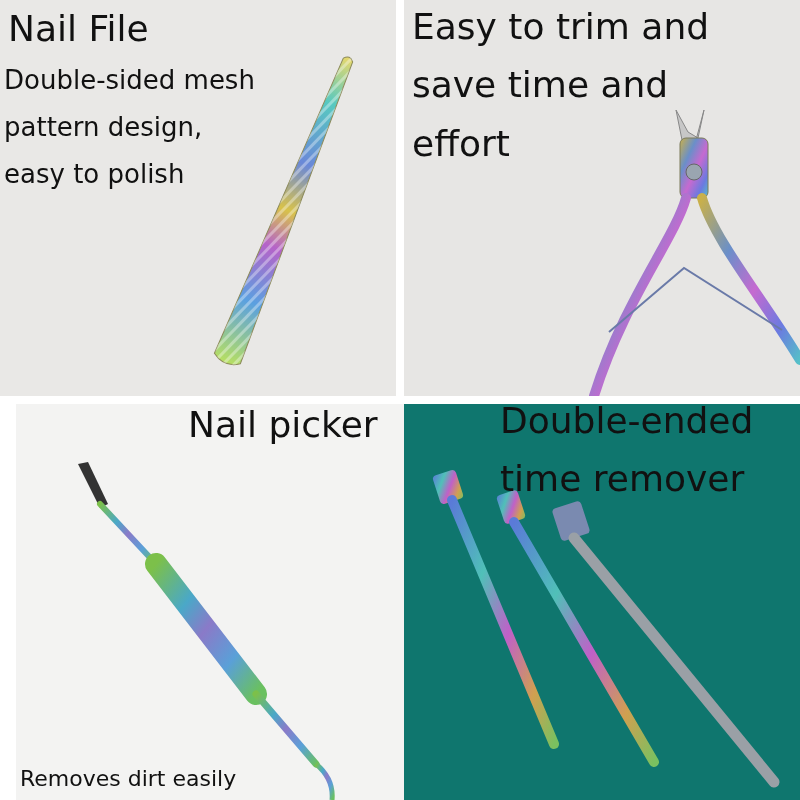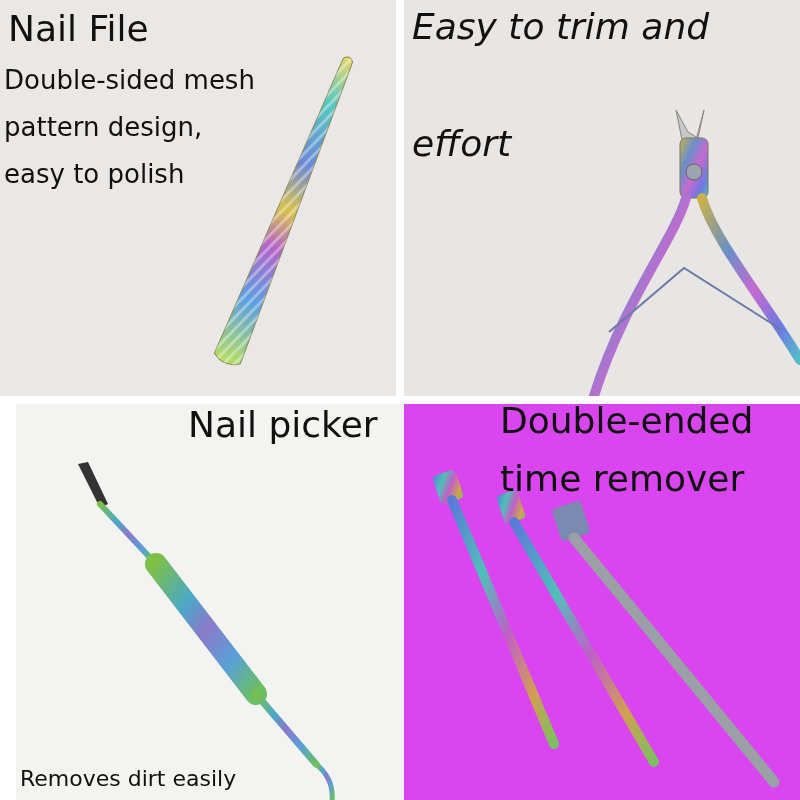--- a/index.html
+++ b/index.html
@@ -1,22 +1,22 @@
 <!DOCTYPE html>
 <html><head>
 <meta charset="utf-8">
 <style>
   html, body { margin:0; padding:0; }
   body { width:800px; height:800px; background:#ffffff; overflow:hidden; font-family:"DejaVu Sans", sans-serif; }
   .grid { position:relative; width:800px; height:800px;text-align:right; }
   .panel { position:absolute; overflow:hidden; }
   .p1 { left:0; top:0; width:396px; height:396px; background:#e9e8e6; }
-  .p2 { left:404px; top:0; width:396px; height:396px; background:#e7e6e4;font-style:italic; }
+  .p2 { left:404px; top:0; width:396px; height:396px; background:#e7e6e4; }
   .p3 { left:16px; top:404px; width:396px; height:396px; background:#f3f3f2; }
-  .p4 { left:404px; top:404px; width:396px; height:396px; background:#d946ef; }
+  .p4 { left:404px; top:404px; width:396px; height:396px; background:#0f766e; }
   .txt { position:absolute; color:#111; white-space:nowrap; }
   .title { font-size:36px; }
   .body  { font-size:26px; line-height:47px; }
   svg { position:absolute; left:0; top:0; }
 </style>
 </head>
 <body>
 
 <div class="grid">
 
@@ -59,20 +59,21 @@
         </linearGradient>
       </defs>
       <path d="M272,110 L278,140 L292,140 L300,110 L294,138 L284,132 Z" fill="#c7c7c7" stroke="#888" stroke-width="1"></path>
       <rect x="276" y="138" width="28" height="60" rx="6" fill="url(#g2)" stroke="#7a7a5a" stroke-width="1"></rect>
       <circle cx="290" cy="172" r="8" fill="#9aa5b0" stroke="#666" stroke-width="1"></circle>
       <path d="M282,198 C270,240 220,300 190,396" stroke="url(#g2)" stroke-width="10" fill="none" stroke-linecap="round"></path>
       <path d="M298,198 C310,240 360,300 396,360" stroke="url(#g2)" stroke-width="10" fill="none" stroke-linecap="round"></path>
       <path d="M205,332 L280,268 L378,330" stroke="#6a7aa8" stroke-width="2" fill="none"></path>
     </svg>
     <div class="txt title" style="left:8px; top:6px;">Easy to trim and</div>
+    <div class="txt title" style="left:8px; top:64px;">save time and</div>
     <div class="txt title" style="left:8px; top:123px;">effort</div>
   </div>
 
   <div class="panel p3">
     <svg width="396" height="396">
       <defs>
         <linearGradient id="g3" x1="0" y1="0" x2="1" y2="1">
           <stop offset="0" stop-color="#7cc04a"></stop>
           <stop offset="0.3" stop-color="#4aa8c8"></stop>
           <stop offset="0.5" stop-color="#8a7ac8"></stop>

